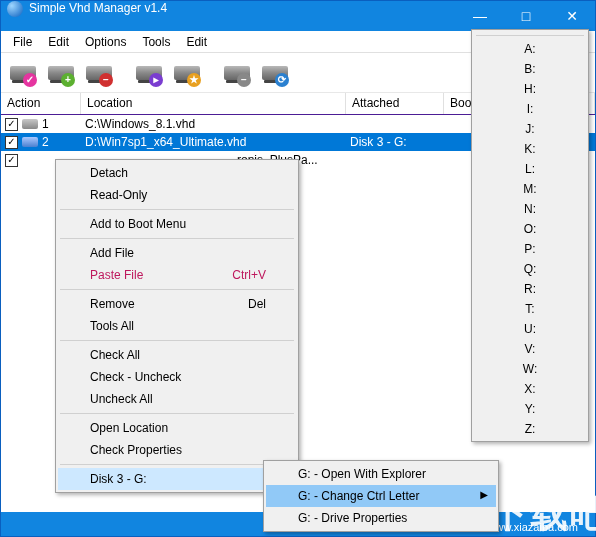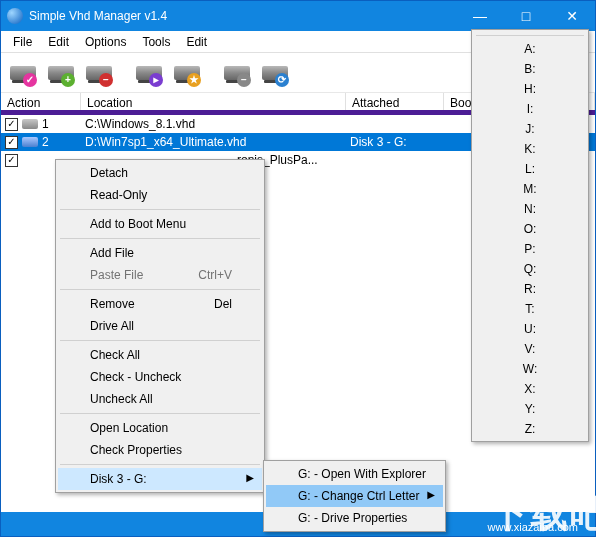--- a/index.html
+++ b/index.html
@@ -1,55 +1,55 @@
 <!DOCTYPE html>
 <html><head>
 <meta charset="utf-8">
 <style>
 *{box-sizing:border-box;margin:0;padding:0;font-family:"Segoe UI",Tahoma,sans-serif;font-size:12px;user-select:none}
 body{background:#fff;width:596px;height:537px;overflow:hidden;position:relative}
 .window{border:1px solid #0a5fbf;width:596px;height:537px;display:flex;flex-direction:column;position:relative}
-.titlebar{background:#1185e0;height:30px;display:flex;align-items:center;color:#fff}
+.titlebar{background:#1185e0;height:30px;display:flex;align-items:flex-start;color:#fff}
 .titlebar .icon{width:16px;height:16px;margin:0 6px;background:radial-gradient(circle at 30% 30%,#9ed6ff,#0a5fbf);border-radius:50%}
 .titlebar .title{flex:1;font-size:12px}
 .winbtns{display:flex;height:100%}
 .winbtn{width:46px;display:flex;align-items:center;justify-content:center;color:#fff;font-size:14px}
 .menubar{height:22px;display:flex;align-items:center;padding:0 4px;background:#fff;border-bottom:1px solid #e0e0e0}
 .menubar .mi{padding:2px 8px}
 .toolbar{height:40px;display:flex;align-items:center;padding:0 6px;gap:6px;background:#fff;border-bottom:1px solid #e8e8e8}
 .tb{width:32px;height:32px;display:flex;align-items:center;justify-content:center;position:relative}
 .tb .base{width:26px;height:14px;background:linear-gradient(180deg,#b8b8b8,#888,#666);border-radius:2px;position:relative}
 .tb .base::before{content:"";position:absolute;bottom:-3px;left:2px;width:22px;height:3px;background:#444;border-radius:1px}
 .tb .badge{position:absolute;right:2px;bottom:2px;width:14px;height:14px;border-radius:50%;display:flex;align-items:center;justify-content:center;color:#fff;font-size:10px;font-weight:bold}
 .bg-pink{background:#e535a0}.bg-green{background:#5cb030}.bg-red{background:#d03030}.bg-purple{background:#7a3dd0}.bg-yellow{background:#e8a020}.bg-gray{background:#888}.bg-blue{background:#2a80d0}
 .tsep{width:6px}
 .content{flex:1;display:flex;flex-direction:column;position:relative;overflow:hidden}
-.headers{height:22px;display:flex;border-bottom:5px solid #4c1d95;background:#fff}
+.headers{height:22px;display:flex;border-bottom:1px solid #4c1d95;background:#fff}
 .hc{border-right:1px solid #e0e0e0;padding:3px 6px;font-size:12px;color:#000}
 .hc.action{width:80px}.hc.loc{width:265px}.hc.att{width:98px}.hc.boot{flex:1}
 .rows{flex:1;background:#fff;position:relative}
 .row{height:18px;display:flex;align-items:center;font-size:12px}
 .row.sel{background:#0078d7;color:#fff}
 .row .c-action{width:80px;display:flex;align-items:center;padding-left:4px;gap:4px}
 .row .c-loc{width:265px;padding-left:4px;overflow:hidden;white-space:nowrap}
 .row .c-att{width:98px;padding-left:4px}
 .row .c-boot{flex:1}
 .cb{width:13px;height:13px;border:1px solid #333;background:#fff;display:inline-flex;align-items:center;justify-content:center;font-size:10px;color:#000;line-height:1}
 .diskico{width:16px;height:10px;background:linear-gradient(180deg,#aac8ff,#4a80d0);border-radius:2px}
 .diskico.g{background:linear-gradient(180deg,#c8c8c8,#888)}
 .ctxmenu{position:absolute;background:#f0f0f0;border:1px solid #a0a0a0;box-shadow:2px 2px 4px rgba(0,0,0,0.3);padding:2px;z-index:10}
 .cmi{padding:4px 30px 4px 32px;font-size:12px;position:relative;white-space:nowrap}
 .cmi.hl{background:#cde8ff}
 .cmi.hl2{background:#91c9f7}
-.cmi.dis{color:#737373}
+.cmi.dis{color:#be185d}
 .cmi .sc{position:absolute;right:30px}
 .cmi .arr{position:absolute;right:8px;font-size:10px}
 .csep{height:1px;background:#d0d0d0;margin:3px 2px}
-.ctx1{left:55px;top:159px;width:210px}
-.ctx2{left:263px;top:460px;width:183px}
+.ctx1{left:55px;top:159px;width:244px}
+.ctx2{left:263px;top:460px;width:236px}
 .ctx3{left:471px;top:29px;width:118px}
 .statusbar{height:24px;background:#1185e0}
 .watermark{position:absolute;right:-14px;bottom:-2px;font-size:38px;color:rgba(255,255,255,0.9);font-weight:bold;letter-spacing:2px;pointer-events:none;font-family:"Microsoft YaHei",sans-serif}
 .wmurl{position:absolute;right:18px;bottom:4px;font-size:11px;color:#fff;pointer-events:none}
 </style>
 </head>
 <body>
 
 <div class="window">
   <div class="titlebar">
@@ -148,21 +148,21 @@
 <div class="ctxmenu ctx1">
   <div class="cmi">Detach</div>
   <div class="cmi">Read-Only</div>
   <div class="csep"></div>
   <div class="cmi">Add to Boot Menu</div>
   <div class="csep"></div>
   <div class="cmi">Add File</div>
   <div class="cmi dis"><span>Paste File</span><span class="sc">Ctrl+V</span></div>
   <div class="csep"></div>
   <div class="cmi"><span>Remove</span><span class="sc">Del</span></div>
-  <div class="cmi">Drive All</div>
+  <div class="cmi">Tools All</div>
   <div class="csep"></div>
   <div class="cmi">Check All</div>
   <div class="cmi">Check - Uncheck</div>
   <div class="cmi">Uncheck All</div>
   <div class="csep"></div>
   <div class="cmi">Open Location</div>
   <div class="cmi">Check Properties</div>
   <div class="csep"></div>
   <div class="cmi hl"><span>Disk 3  -  G:</span><span class="arr">▶</span></div>
 </div>

